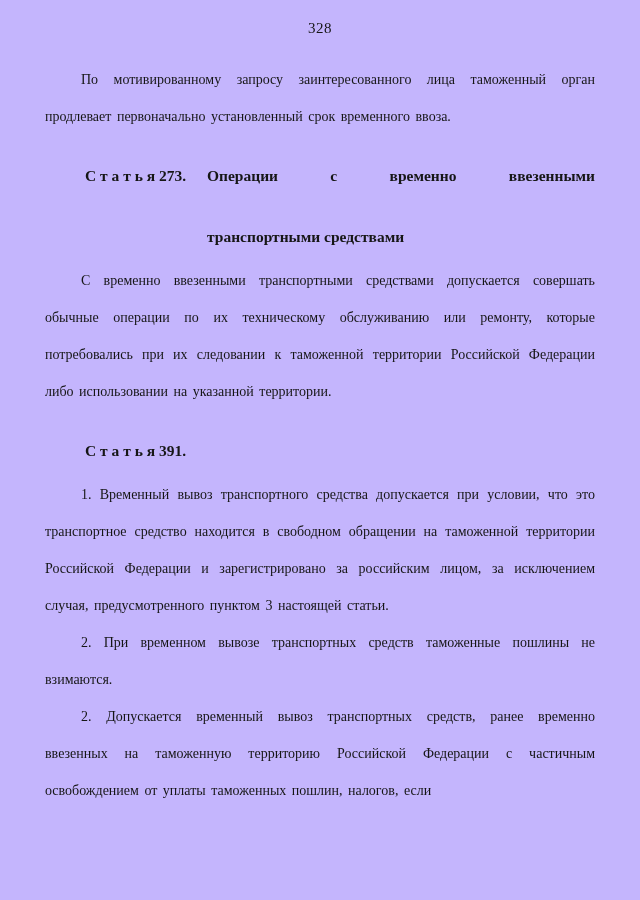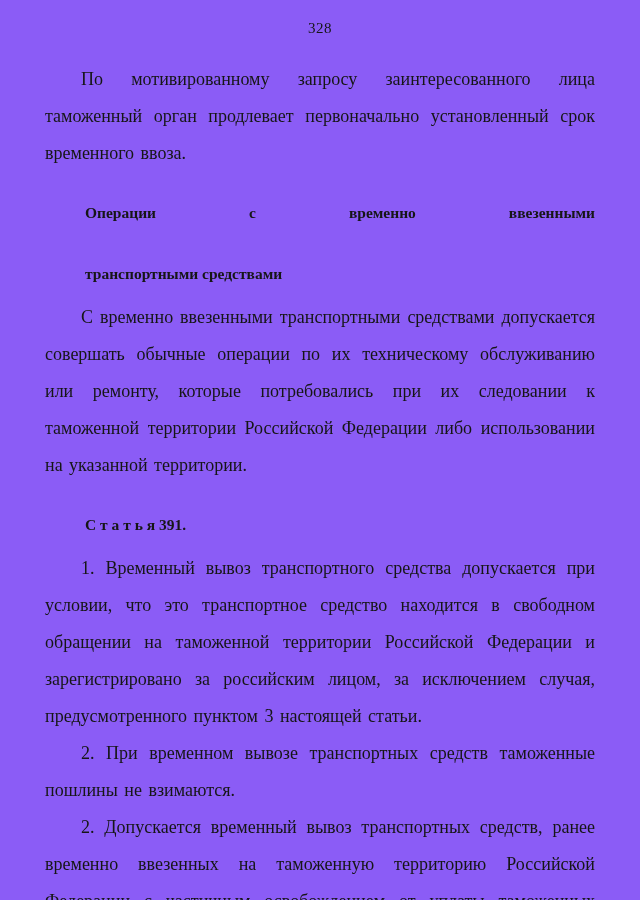--- a/index.html
+++ b/index.html
@@ -4,34 +4,34 @@
 <style>
   html, body {
     margin: 0;
     padding: 0;
     background: #ffffff;
   }
   .page {
     width: 640px;
     height: 900px;
     box-sizing: border-box;
-    background: #8b5cf6;
+    background: #c4b5fd;
     color: #161616;
     font-family: "Liberation Serif", serif;
     padding: 14px 45px 0 45px;
     overflow: hidden;
   }
   .page-number {
     text-align: center;
     font-size: 15px;
     letter-spacing: 0.5px;
     margin: 6px 0 24px 0;
   }
   .para {
-    font-size: 18px;
+    font-size: 14px;
     line-height: 37px;
     text-align: justify;
     text-indent: 36px;
     margin: 0;
     word-spacing: 2px;
   }
   .article {
     display: flex;
     font-weight: bold;
     font-size: 15.5px;
@@ -61,20 +61,21 @@
 </head>
 <body>
 
 <div class="page">
 
   <div class="page-number">328</div>
 
   <p class="para">По мотивированному запросу заинтересованного лица таможенный орган продлевает первоначально установленный срок временного ввоза.</p>
 
   <div class="article">
+    <span class="article-label">С т а т ь я  273.</span>
     <span class="article-title">
       <span class="line-just">Операции с временно ввезенными</span>
       <span class="line-plain">транспортными средствами</span>
     </span>
   </div>
 
   <p class="para">С временно ввезенными транспортными средствами допускается совершать обычные операции по их техническому обслуживанию или ремонту, которые потребовались при их следовании к таможенной территории Российской Федерации либо использовании на указанной территории.</p>
 
   <div class="article">
     <span class="article-label">С т а т ь я  391.</span>

